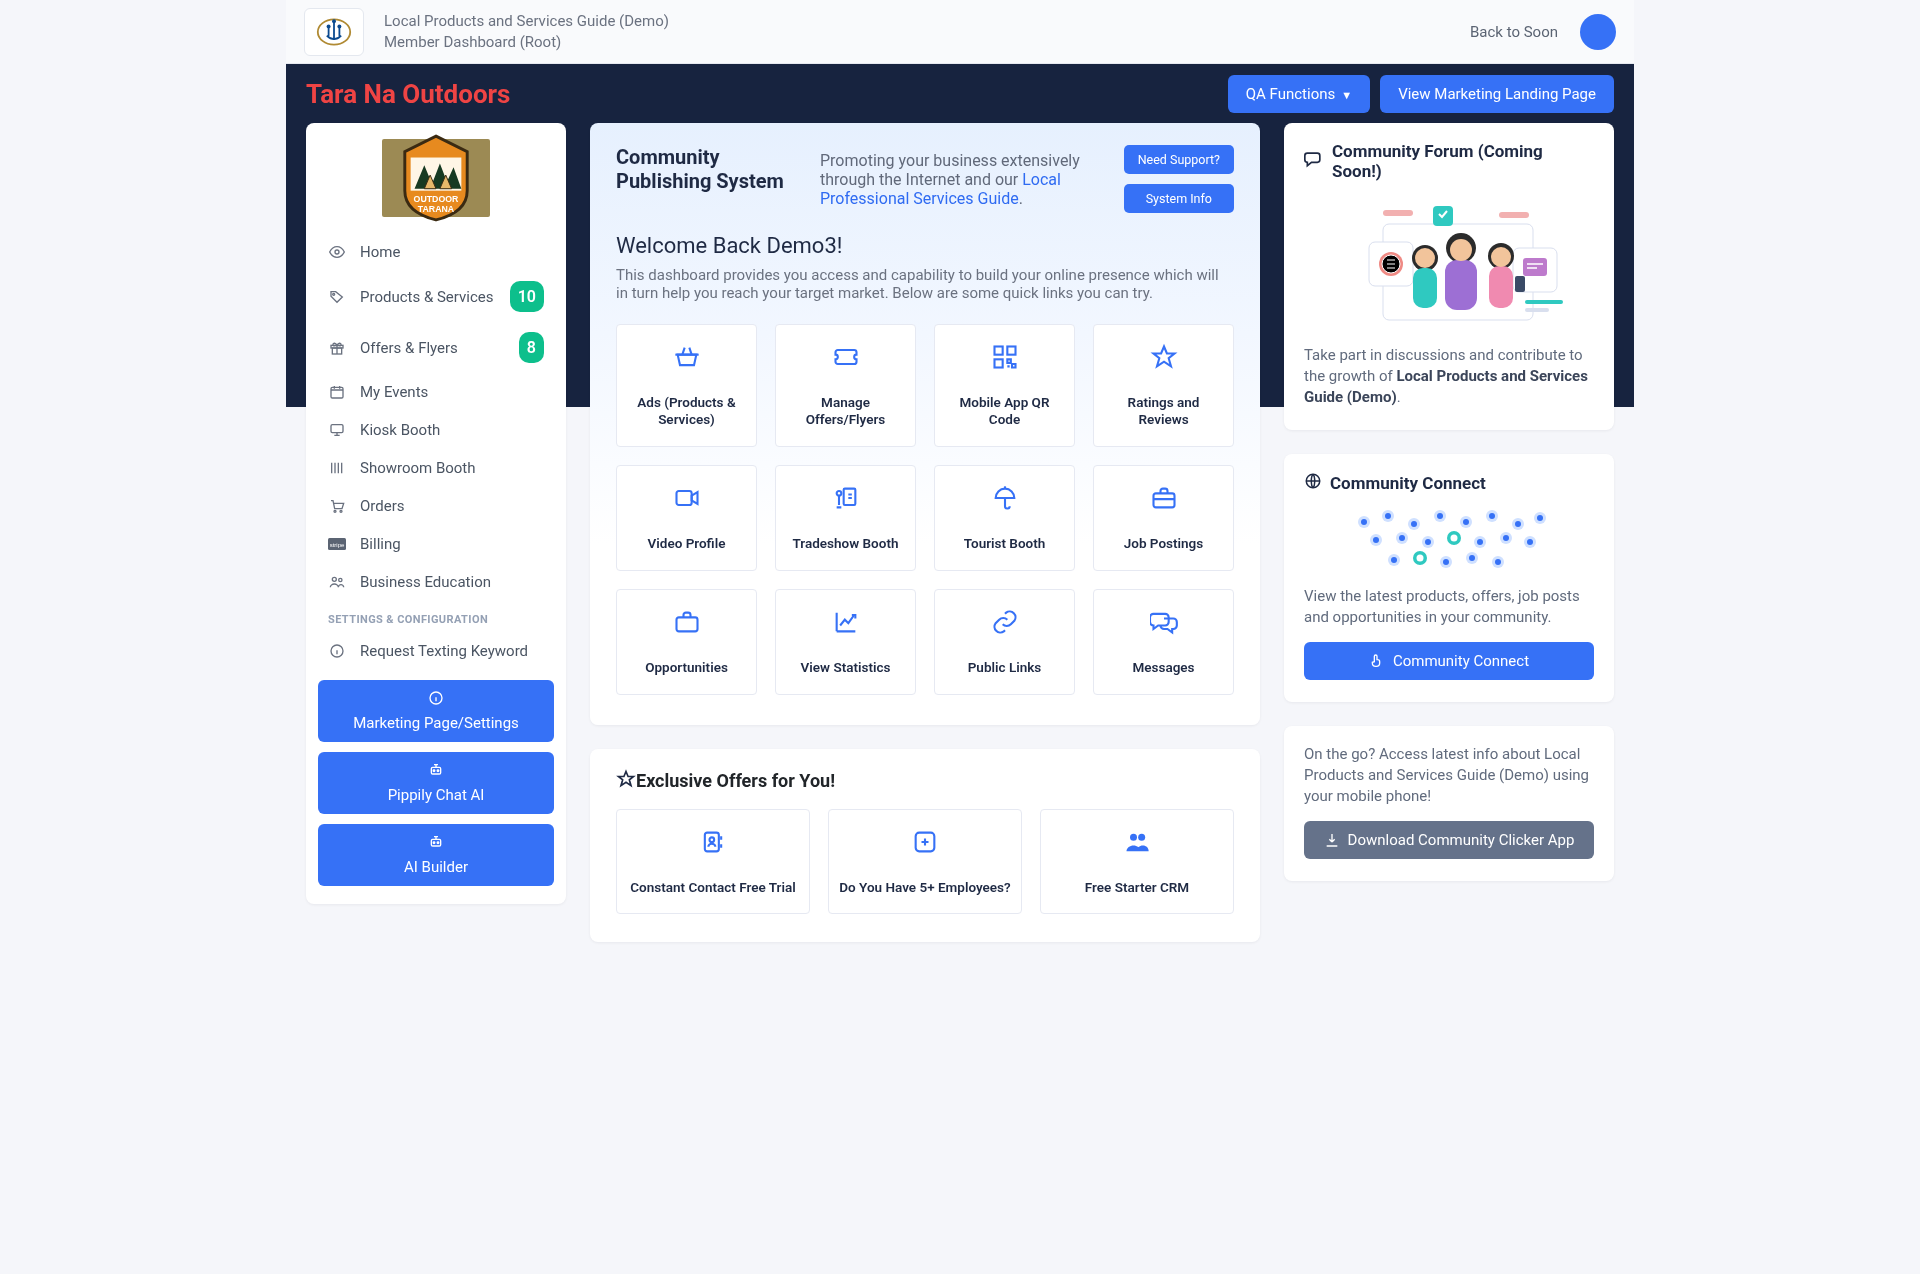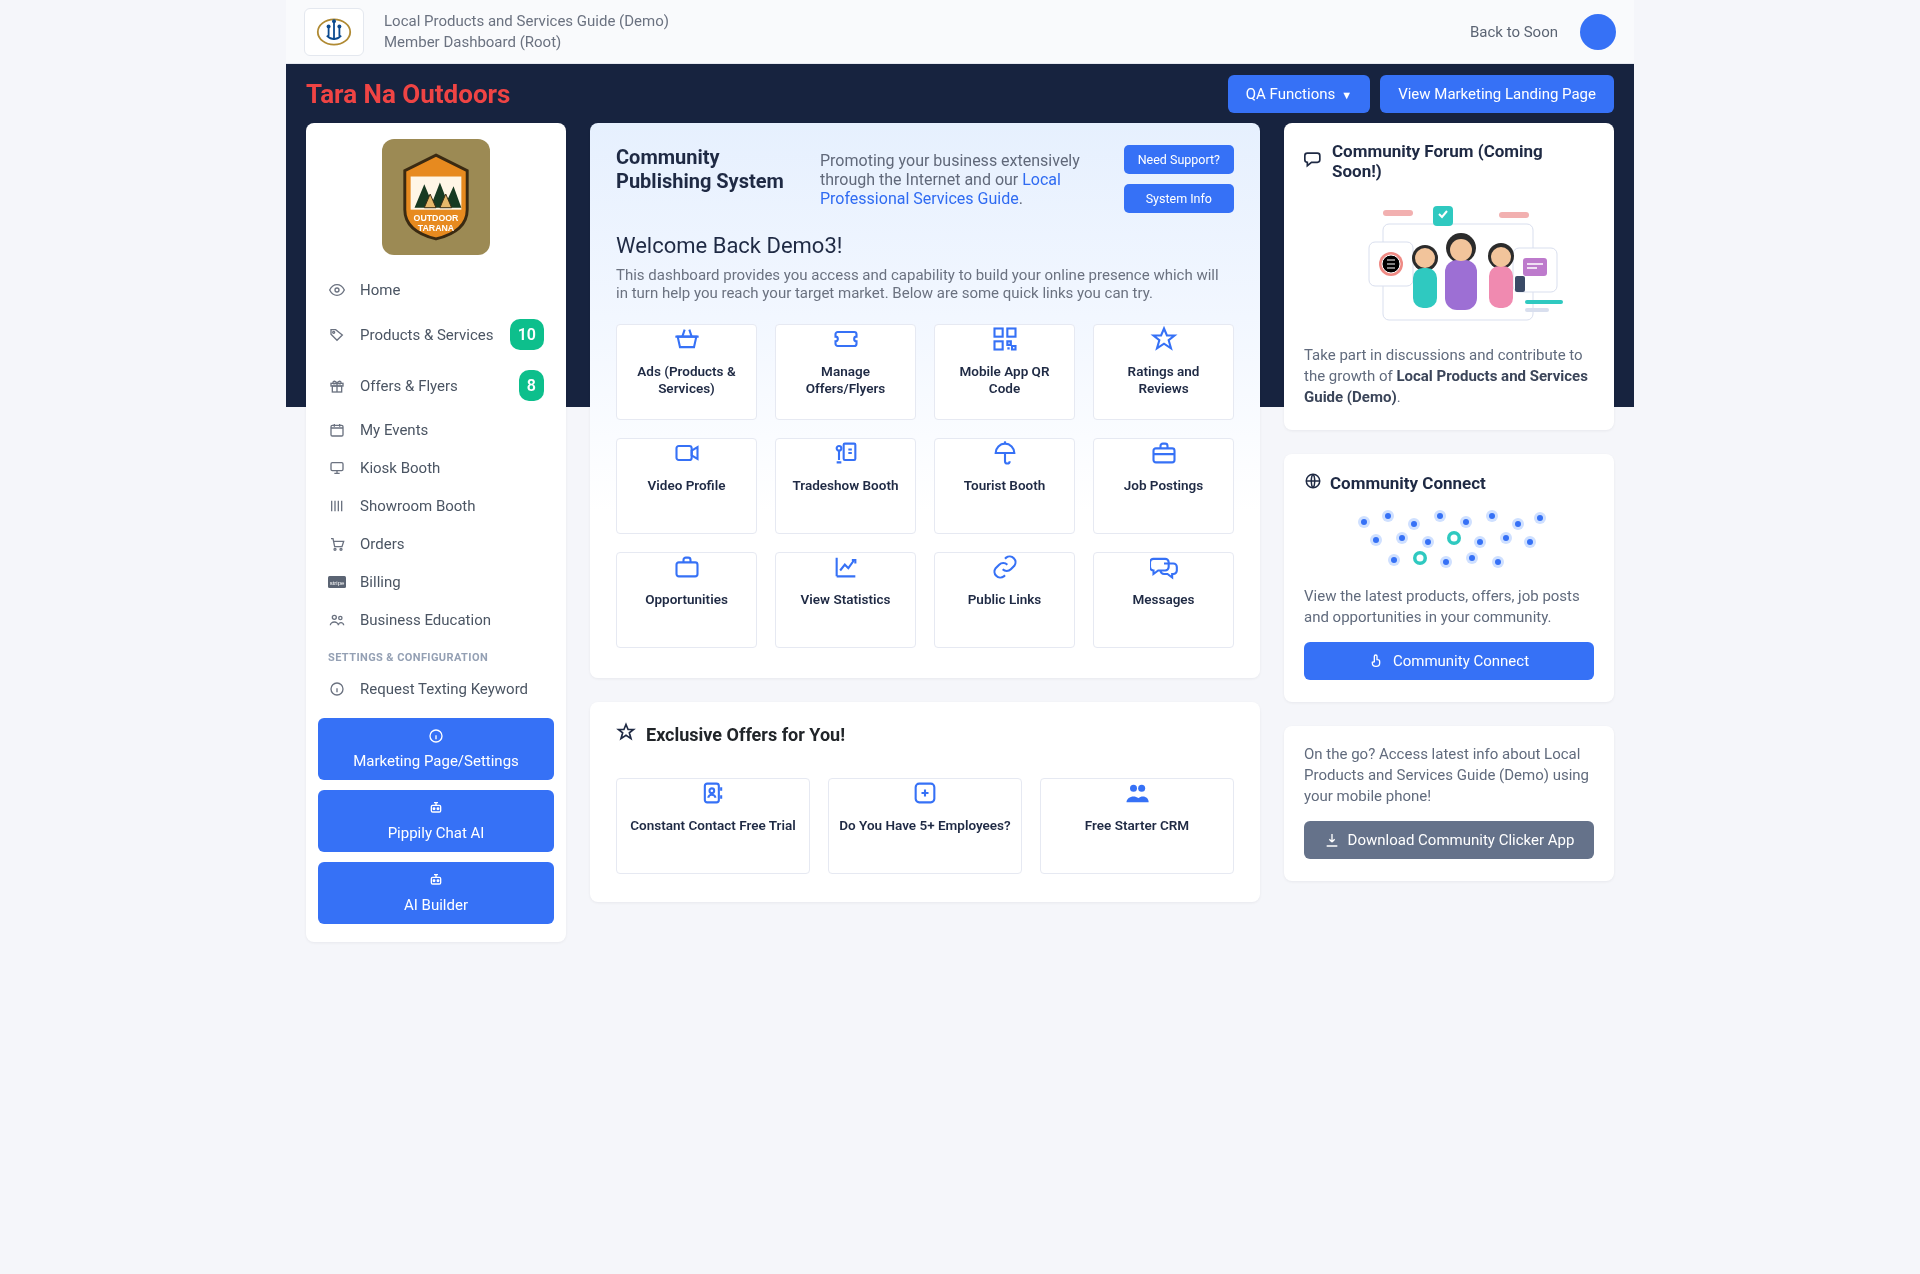--- a/index.html
+++ b/index.html
@@ -72,23 +72,23 @@
   .card {
     background:#fff;
     border-radius:8px;
     box-shadow: 0 1px 3px rgba(15,23,42,.06);
   }
 
   
   .sidebar { width:260px; padding:16px 12px 18px; }
   .sidebar-logo-wrap { display:flex; justify-content:center; margin-bottom:16px; }
   .sidebar-logo {
-    width:108px; height:116px;
+    width:108px; height:78px;
     background: linear-gradient(#9c8a54,#9c8a54);
-    border-radius:12px;
+    border-radius:2px;
     display:flex; align-items:center; justify-content:center;
   }
   .sidebar-logo svg { width:78px; height:88px; }
   .side-item {
     display:flex; align-items:center;
     padding:10px 10px;
     border-radius:6px;
     cursor:pointer;
     font-size:15px;
     color:#4b5563;
@@ -125,32 +125,32 @@
   .hero-title { font-size:20px; font-weight:700; color:#1f2a44; line-height:1.2; max-width:180px;}
   .hero-text { color:#61697a; font-size:16px; flex:1; padding-top:6px; }
   .hero-text a { color:#2f6bf2; text-decoration:none; }
   .hero-side { display:flex; flex-direction:column; gap:10px; }
   .mini-btn { background:#3671f6; color:#fff; font-size:12.5px; padding:7px 14px; border:none; border-radius:5px; cursor:pointer; white-space:nowrap; text-align:center; font-family:inherit;}
   .welcome { font-size:22px; color:#1f2a44; margin-bottom:8px; }
   .hero-desc { color:#6b7280; font-size:15px; margin-bottom:22px; max-width:640px; }
   .tile-grid { display:grid; grid-template-columns:repeat(4,1fr); gap:18px; }
   .tile {
     border:1px solid #e6e9f2; border-radius:4px;
-    padding:0 10px;
-    display:flex; flex-direction:column; align-items:center; gap:6px;
+    padding:18px 10px;
+    display:flex; flex-direction:column; align-items:center; gap:19px;
     text-align:center;
     cursor:pointer;
     background:#fff;
     min-height:96px;
   }
   .tile .ti { color:#3671f6; }
   .tile .ti svg { width:28px; height:28px; }
   .tile .tl { font-size:13.5px; font-weight:600; color:#1f2a44; line-height:1.25; }
   .offer-card { padding:20px 26px 28px;}
-  .offer-head { display:flex; align-items:center; gap:10px; font-size:18px; font-weight:700; margin-bottom:32px;}
+  .offer-head { display:flex; align-items:center; font-size:18px; font-weight:700; margin-bottom:16px;}
   .offer-grid { display:grid; grid-template-columns:repeat(3,1fr); gap:18px;}
 
   
   .right-col { width:330px; display:flex; flex-direction:column; gap:24px; }
   .right-card { padding:18px 20px 22px; }
   .rc-head { display:flex; align-items:center; gap:8px; font-size:17px; font-weight:700; color:#1f2a44; margin-bottom:14px;}
   .forum-illus { height:140px; display:flex; align-items:center; justify-content:center; margin-bottom:10px; }
   .rc-text { color:#616b7d; font-size:15px; line-height:1.4;}
   .rc-text b { color:#3b4559; }
   .dots-wrap { display:flex; justify-content:center; margin:14px 0; }

